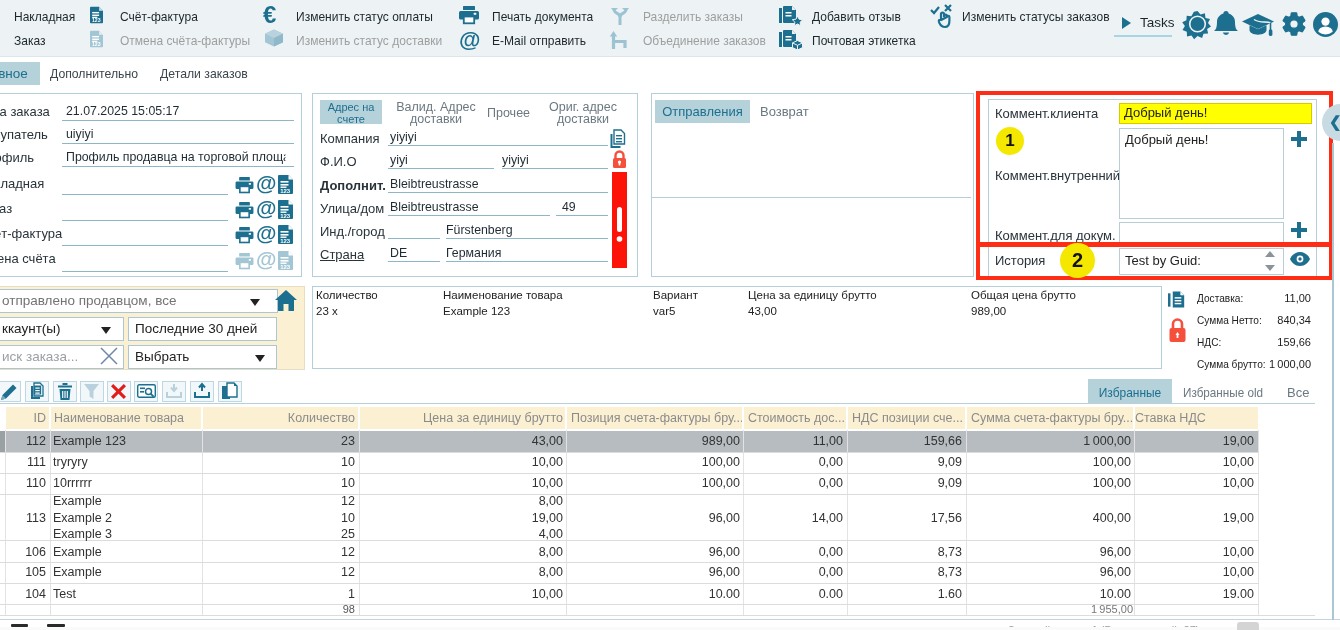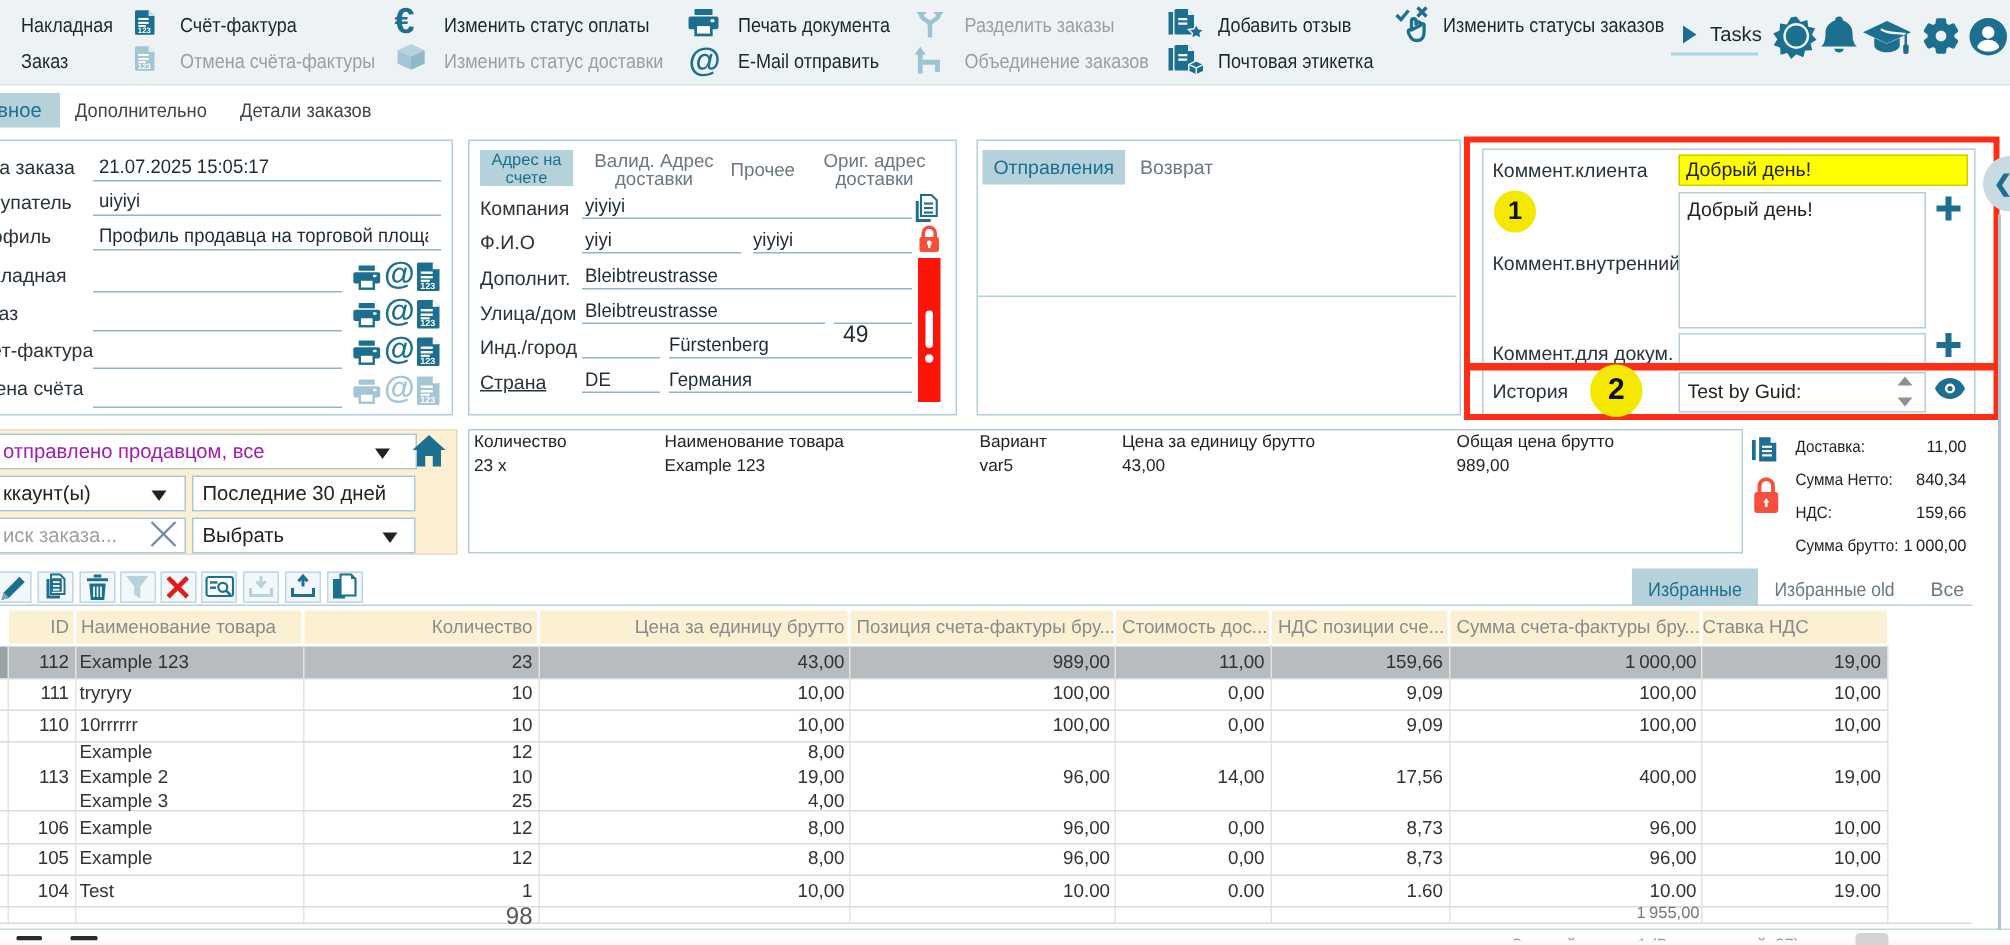--- a/index.html
+++ b/index.html
@@ -223,30 +223,30 @@
 </div>
 
 <div class="panel" style="left:312px;top:93px;width:324px;height:182px;"></div>
 <div class="abs" style="left:320px;top:100px;width:62px;height:24px;background:#b5d1da;"></div>
 <div class="abs teal" style="left:320px;top:100px;width:62px;text-align:center;font-size:11px;line-height:12px;padding-top:1px;">Адрес на<br>счете</div>
 <div class="abs" style="left:396px;top:101px;width:80px;text-align:center;font-size:12.5px;line-height:12px;color:#6b7880;">Валид. Адрес<br>доставки</div>
 <div class="abs" style="left:487px;top:106px;font-size:12.5px;color:#6b7880;">Прочее</div>
 <div class="abs" style="left:543px;top:101px;width:80px;text-align:center;font-size:12.5px;line-height:12px;color:#6b7880;">Ориг. адрес<br>доставки</div>
 <div class="lbl" style="left:320px;top:131px;font-size:13px;">Компания</div>
 <div class="lbl" style="left:320px;top:154px;font-size:13px;">Ф.И.О</div>
-<div class="lbl" style="left:320px;top:178px;font-size:13px;">Дополнит.</div>
+<div class="lbl" style="left:320px;top:178px;font-size:13px;font-weight:bold;">Дополнит.</div>
 <div class="lbl" style="left:320px;top:201px;font-size:13px;">Улица/дом</div>
 <div class="lbl" style="left:320px;top:224px;font-size:13px;">Инд./город</div>
 <div class="lbl" style="left:320px;top:247px;font-size:13px;text-decoration:underline;">Страна</div>
 <div class="val" style="left:390px;top:129px;font-size:13px;">yiyiyi</div>
 <div class="val" style="left:390px;top:152px;font-size:13px;">yiyi</div>
 <div class="val" style="left:502px;top:152px;font-size:13px;">yiyiyi</div>
 <div class="val" style="left:390px;top:176px;font-size:13px;">Bleibtreustrasse</div>
 <div class="val" style="left:390px;top:199px;font-size:13px;">Bleibtreustrasse</div>
-<div class="val" style="left:562px;top:215px;font-size:16px;">49</div>
+<div class="val" style="left:562px;top:199px;font-size:13px;">49</div>
 <div class="val" style="left:446px;top:222px;font-size:13px;">Fürstenberg</div>
 <div class="val" style="left:390px;top:245px;font-size:13px;">DE</div>
 <div class="val" style="left:446px;top:245px;font-size:13px;">Германия</div>
 <div class="ul" style="left:388px;top:145px;width:220px;"></div>
 <div class="ul" style="left:388px;top:168px;width:106px;"></div>
 <div class="ul" style="left:502px;top:168px;width:106px;"></div>
 <div class="ul" style="left:388px;top:192px;width:220px;"></div>
 <div class="ul" style="left:388px;top:215px;width:162px;"></div>
 <div class="ul" style="left:556px;top:215px;width:52px;"></div>
 <div class="ul" style="left:388px;top:238px;width:52px;"></div>
@@ -309,21 +309,21 @@
 <div class="abs" style="left:976px;top:91px;width:349px;height:147px;border:4px solid #fe2e16;"></div>
 <div class="abs" style="left:976px;top:243px;width:349px;height:29px;border:4px solid #fe2e16;"></div>
 <div class="abs" style="left:996px;top:127px;width:28px;height:28px;border-radius:50%;background:#f5e800;color:#111;font-weight:bold;font-size:17px;text-align:center;line-height:28px;">1</div>
 <div class="abs" style="left:1060px;top:243px;width:35px;height:35px;border-radius:50%;background:#f5e800;color:#111;font-weight:bold;font-size:20px;text-align:center;line-height:35px;">2</div>
 
 <div class="abs" style="left:1322px;top:104px;width:36px;height:37px;border-radius:50%;background:#c8dbe3;"></div>
 <div class="abs teal" style="left:1329px;top:113px;font-size:15px;font-weight:bold;">❮</div>
 
 <div class="abs" style="left:-45px;top:286px;width:348px;height:82px;background:#fcf0d3;border:1px solid #e7ddc2;"></div>
 <div class="abs" style="left:-40px;top:289px;width:316px;height:22px;background:#fff;border:1px solid #a9c7d4;"></div>
-<div class="abs" style="left:2px;top:293px;font-size:13.5px;color:#a21caf;">отправлено продавцом, все</div>
+<div class="abs" style="left:2px;top:293px;font-size:13.5px;color:#737373;">отправлено продавцом, все</div>
 <div class="abs" style="left:250px;top:299px;width:0;height:0;border-top:7px solid #222;border-left:5px solid transparent;border-right:5px solid transparent;"></div>
 <div class="abs" style="left:-40px;top:317px;width:162px;height:22px;background:#fff;border:1px solid #a9c7d4;"></div>
 <div class="abs" style="left:2px;top:321px;font-size:13.5px;color:#222;">ккаунт(ы)</div>
 <div class="abs" style="left:101px;top:327px;width:0;height:0;border-top:7px solid #222;border-left:5px solid transparent;border-right:5px solid transparent;"></div>
 <div class="abs" style="left:128px;top:317px;width:147px;height:22px;background:#fff;border:1px solid #a9c7d4;"></div>
 <div class="abs" style="left:135px;top:321px;font-size:13.5px;color:#222;">Последние 30 дней</div>
 <div class="abs" style="left:-40px;top:345px;width:162px;height:22px;background:#fff;border:1px solid #a9c7d4;"></div>
 <div class="abs" style="left:2px;top:349px;font-size:13.5px;color:#9aa0a5;">иск заказа...</div>
 <div class="abs" style="left:128px;top:345px;width:147px;height:22px;background:#fff;border:1px solid #a9c7d4;"></div>
 <div class="abs" style="left:135px;top:349px;font-size:13.5px;color:#222;">Выбрать</div>
@@ -545,21 +545,21 @@
   <div class="r" style="left:6px;top:180px;width:40px;">104</div>
   <div class="c" style="left:53px;top:180px;">Test</div>
   <div class="r" style="left:203px;top:180px;width:152px;">1</div>
   <div class="r" style="left:360px;top:180px;width:203px;">10,00</div>
   <div class="r" style="left:567px;top:180px;width:173px;">10.00</div>
   <div class="r" style="left:744px;top:180px;width:99px;">0.00</div>
   <div class="r" style="left:848px;top:180px;width:114px;">1.60</div>
   <div class="r" style="left:967px;top:180px;width:164px;">10.00</div>
   <div class="r" style="left:1135px;top:180px;width:119px;">19.00</div>
 
-  <div class="r" style="left:203px;top:196px;width:152px;font-size:16px;color:#555;">98</div>
+  <div class="r" style="left:203px;top:196px;width:152px;font-size:11px;color:#555;">98</div>
   <div class="r" style="left:967px;top:196px;width:166px;font-size:11px;color:#777;">1 955,00</div>
 </div>
 
 <div class="abs" style="left:0;top:619px;width:1340px;border-bottom:1px solid #c3d6dd;"></div>
 <div class="abs" style="left:11px;top:624px;width:17px;height:2.5px;background:#2a2a2a;border-radius:1px;"></div>
 <div class="abs" style="left:47px;top:624px;width:18px;height:2.5px;background:#2a2a2a;border-radius:1px;"></div>
 <div class="abs" style="left:0;top:627px;width:1340px;height:3px;background:#fafafa;z-index:40;"></div>
 <div class="abs" style="left:1008px;top:624px;font-size:11px;color:#999;">Записей на стр. 1 (Всего записей: 27)</div>
 <div class="abs" style="left:1237px;top:622px;width:22px;height:8px;background:#d4d4d4;border-radius:3px 3px 0 0;z-index:41;"></div>
 <div class="abs" style="left:1332px;top:143px;width:2px;height:477px;background:#a9c6d2;"></div>

